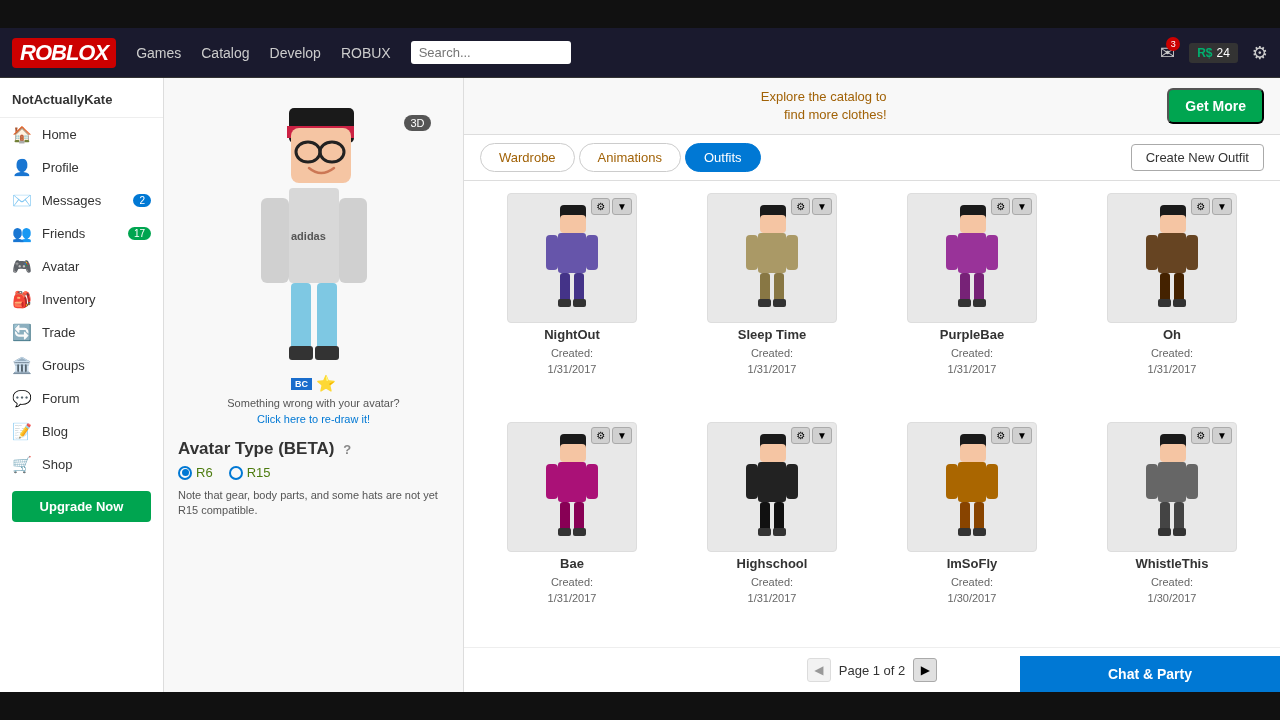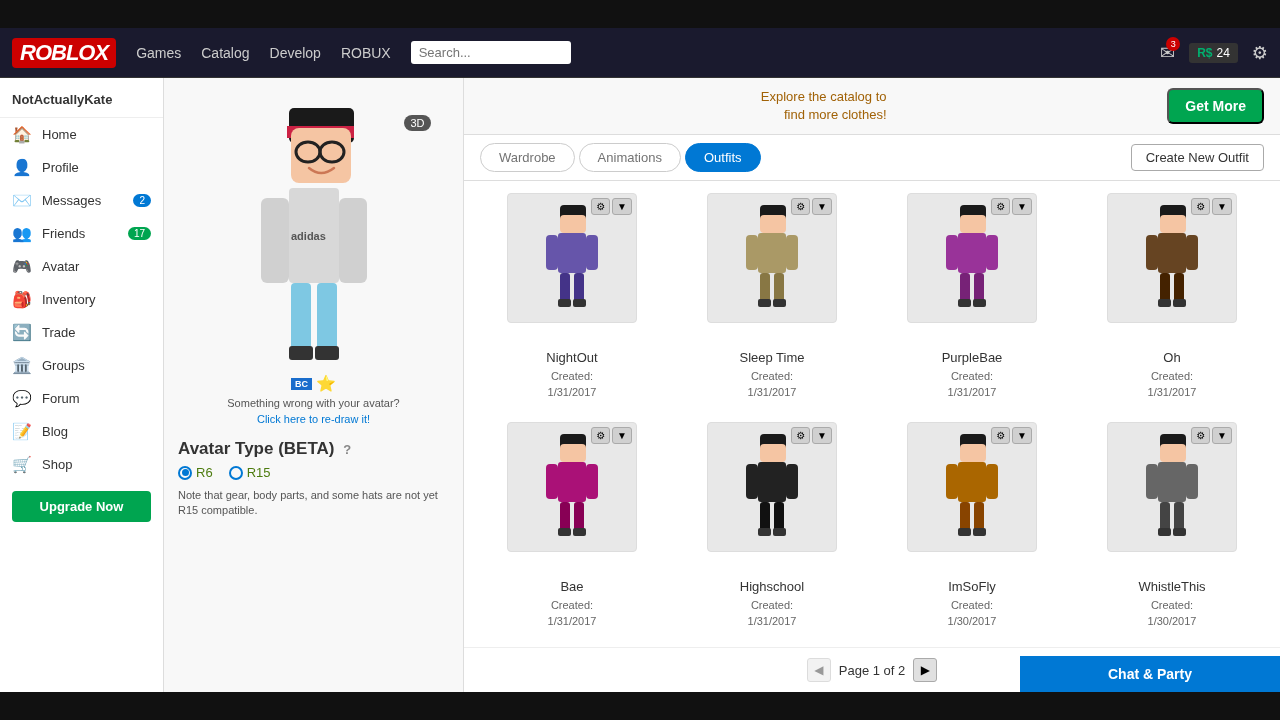--- a/index.html
+++ b/index.html
@@ -269,21 +269,21 @@
       border-bottom: 1px solid #ddd;
       background: #fff;
     }
     .tab-btn {
       padding: 6px 18px;
       border: 1px solid #ccc;
       border-radius: 20px;
       font-size: 13px;
       cursor: pointer;
       background: #fff;
-      color: #737373;
+      color: #a16207;
     }
     .tab-btn.active {
       background: #0078d4;
       color: #fff;
       border-color: #0078d4;
     }
     .create-outfit-btn {
       margin-left: auto;
       background: #fff;
       border: 1px solid #aaa;
@@ -333,23 +333,22 @@
       padding: 2px 4px;
       font-size: 10px;
       cursor: pointer;
       display: flex;
       align-items: center;
       gap: 2px;
     }
     .outfit-name {
       font-size: 13px;
       color: #333;
-      font-weight: normal;
+      font-weight: bold;
       text-align: center;
-      margin-top: 23px;
     }
     .outfit-date {
       font-size: 11px;
       color: #666;
       text-align: center;
       line-height: 1.4;
     }
     .pagination {
       display: flex;
       align-items: center;

